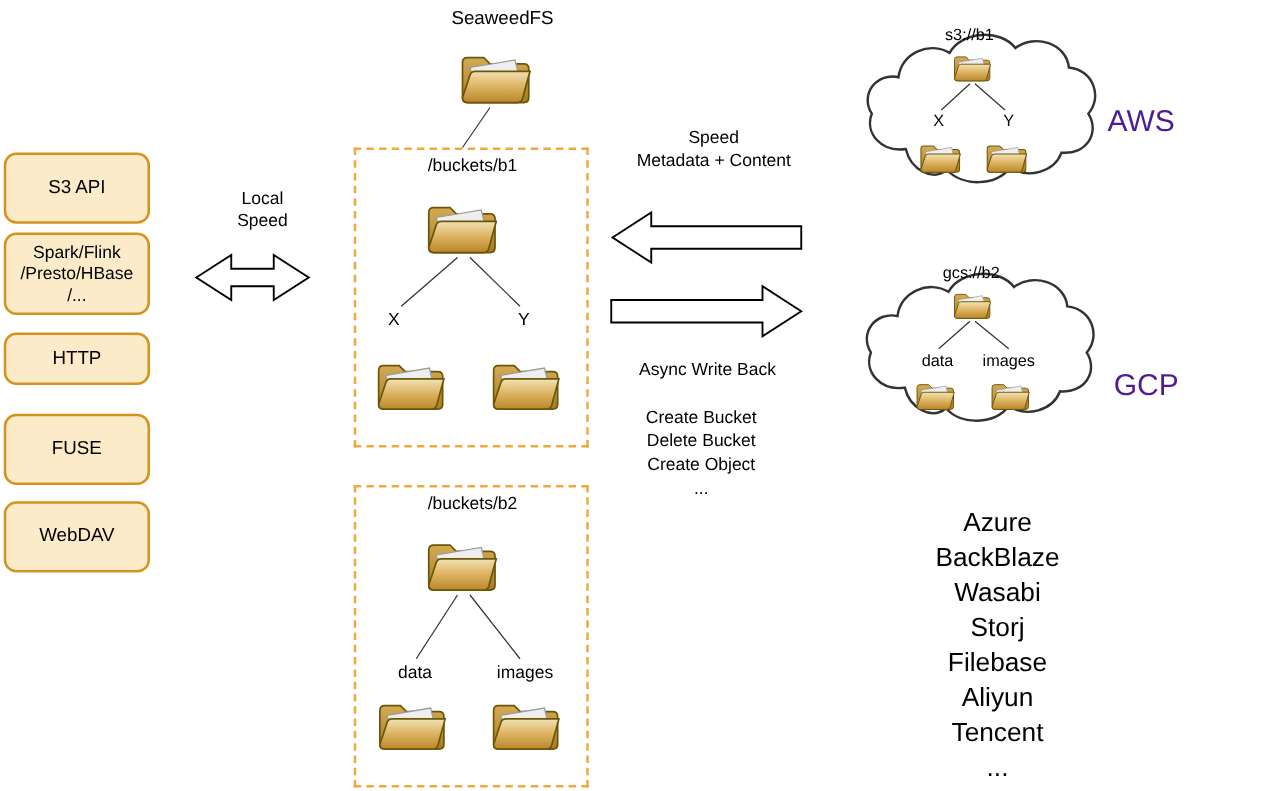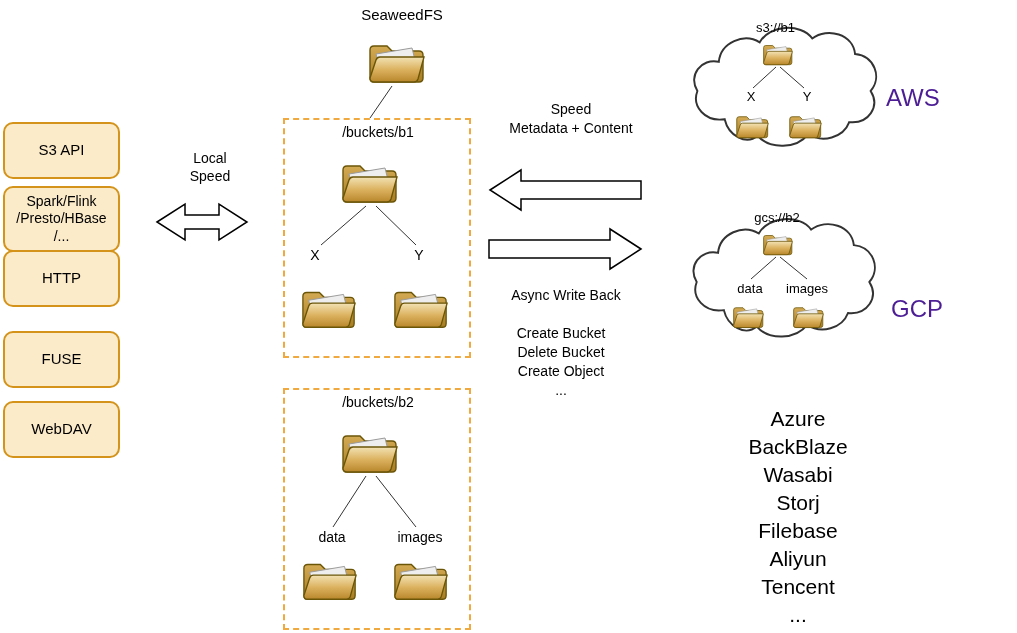--- a/index.html
+++ b/index.html
@@ -86,21 +86,21 @@
   </svg>
 
 <div class="api-box" style="top:122px;height:57px">
   <span>S3 API</span>
 </div>
 <div class="api-box" style="top:186px;height:66px;font-size:14px">
   <span>Spark/Flink</span>
   <span>/Presto/HBase</span>
   <span>/...</span>
 </div>
-<div class="api-box" style="top:250px;height:57px">
+<div class="api-box" style="top:266px;height:42px">
   <span>HTTP</span>
 </div>
 <div class="api-box" style="top:331px;height:57px">
   <span>FUSE</span>
 </div>
 <div class="api-box" style="top:401px;height:57px">
   <span>WebDAV</span>
 </div>
 
 <div class="txt" style="left:174px;top:150px;width:72px;font-size:14px">

